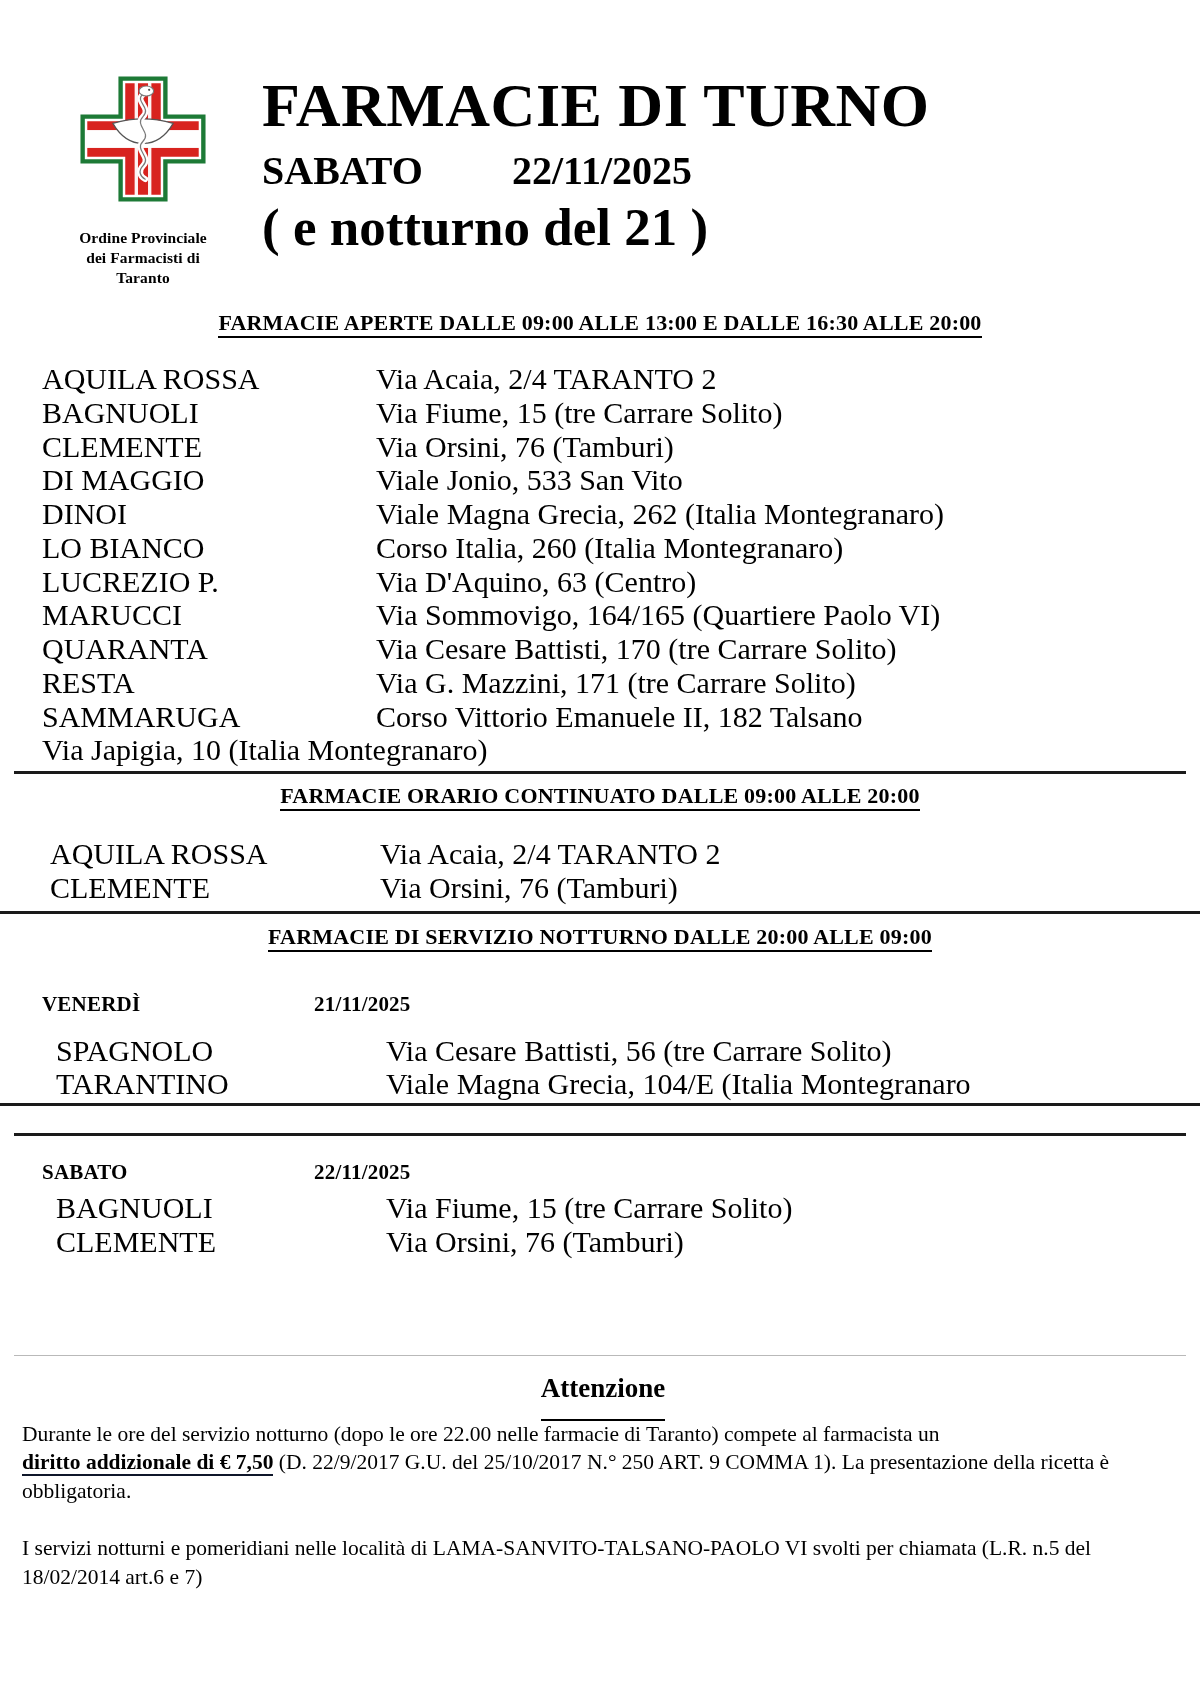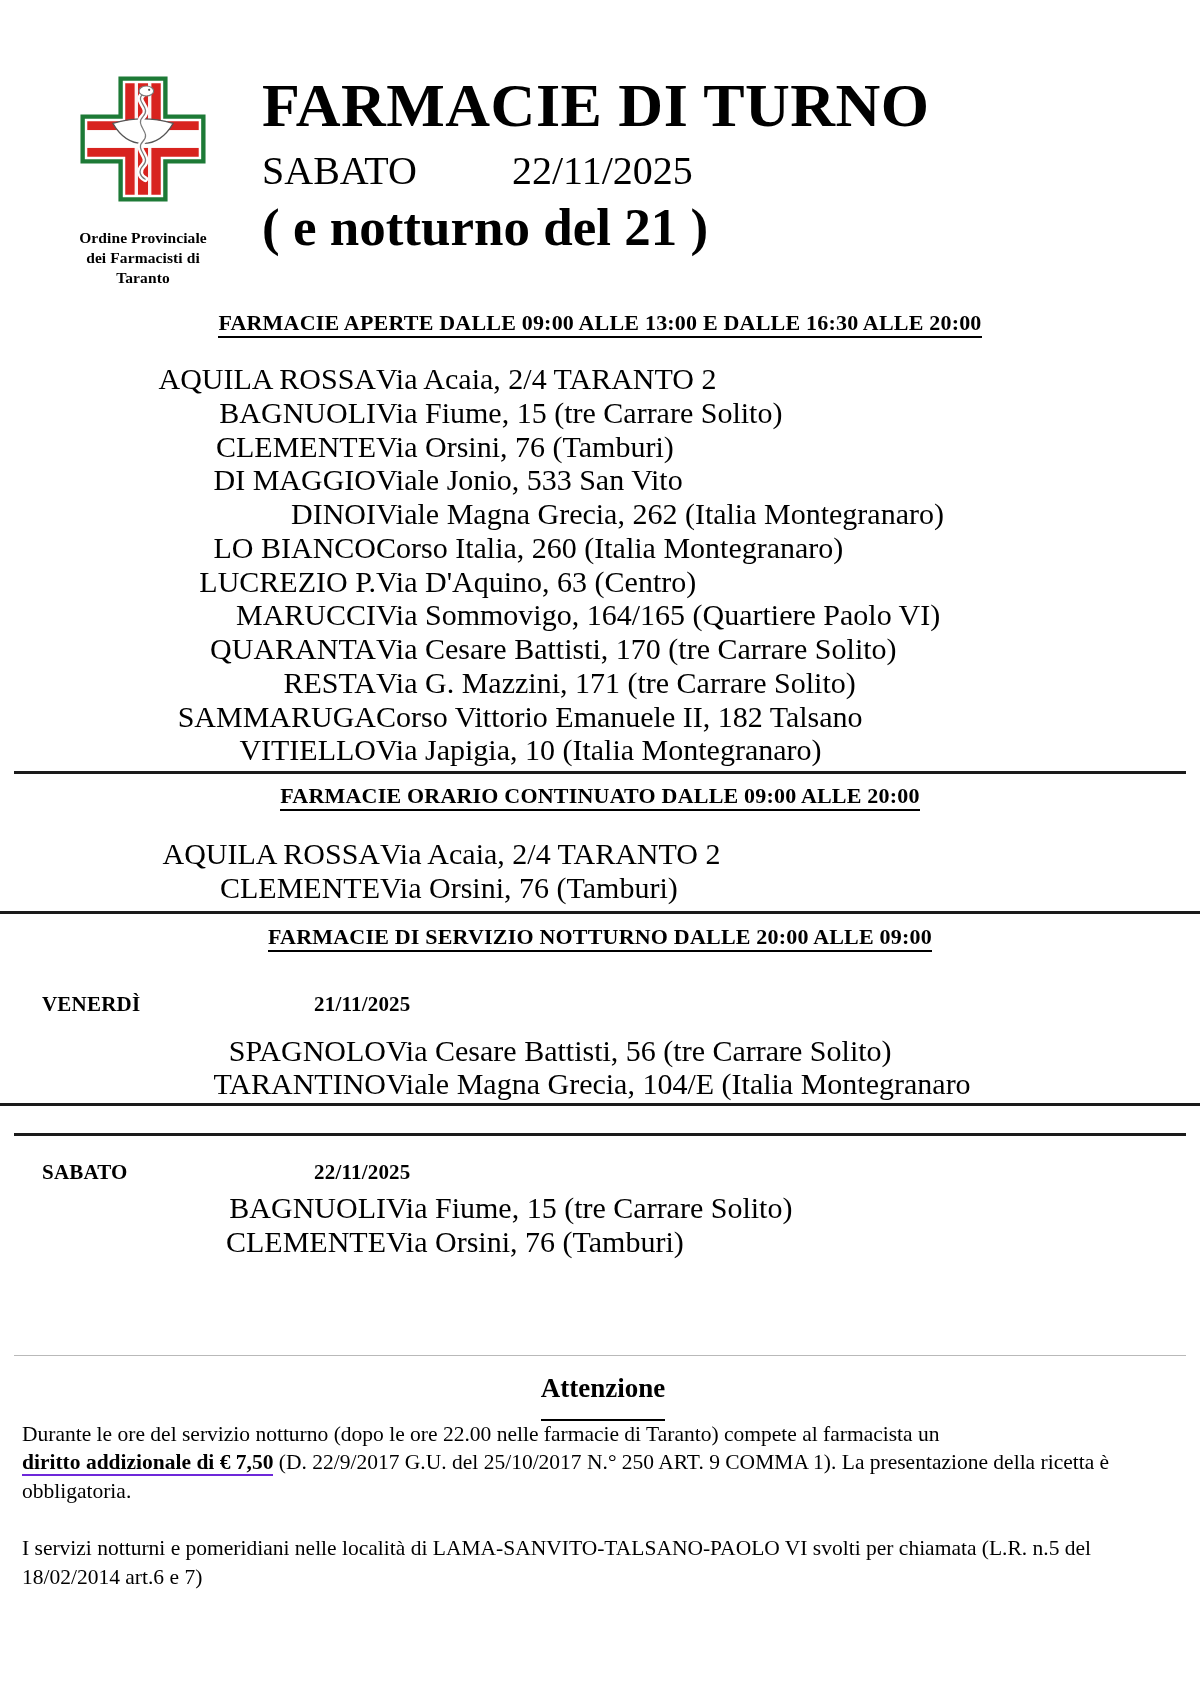--- a/index.html
+++ b/index.html
@@ -62,21 +62,21 @@
   .main-title {
     font-size: 62px;
     font-weight: bold;
     line-height: 1.0;
     letter-spacing: 0.5px;
     white-space: nowrap;
   }
   .subtitle-row {
     margin-top: 14px;
     font-size: 40px;
-    font-weight: normal;
+    font-weight: bold;
     line-height: 1.05;
     white-space: nowrap;
   }
   .subtitle-row .day-name { display: inline-block; min-width: 250px; }
   .subtitle-night {
     margin-top: 8px;
     font-size: 53px;
     font-weight: bold;
     line-height: 1.05;
     white-space: nowrap;
@@ -125,21 +125,20 @@
   }
   .pharm-row {
     display: flex;
     font-size: 30px;
     line-height: 1.125;
     white-space: nowrap;
   }
   .pharm-name {
     flex: 0 0 auto;
     width: 334px;
-    text-align: right;
   }
   .pharm-addr {
     flex: 0 0 auto;
   }
 
   .list-main { margin-top: 26px; padding-left: 42px; }
   .list-cont { margin-top: 28px; padding-left: 50px; }
   .list-cont .pharm-name { width: 330px; }
   .list-night { padding-left: 56px; }
   .list-night .pharm-name { width: 330px; }
@@ -173,21 +172,21 @@
   .footer-para {
     font-size: 21.5px;
     line-height: 1.34;
     margin-top: 14px;
     white-space: normal;
   }
   .footer-para.p1 { margin-top: 16px; }
   .footer-para.p2 { margin-top: 28px; }
   .u-bold {
     font-weight: bold;
-    border-bottom: 2px solid #6d28d9;
+    border-bottom: 2px solid #0f172a;
   }
   .nowrap { white-space: nowrap; }
 </style>
 </head>
 <body>
 
 <div class="page">
 
   <div class="header">
 
@@ -271,21 +270,20 @@
         </li>
       <li class="pharm-row">
           <span class="pharm-name">RESTA</span>
           <span class="pharm-addr">Via G. Mazzini, 171 (tre Carrare Solito)</span>
         </li>
       <li class="pharm-row">
           <span class="pharm-name">SAMMARUGA</span>
           <span class="pharm-addr">Corso Vittorio Emanuele II, 182 Talsano</span>
         </li>
       <li class="pharm-row">
-          <span class="pharm-name">VITIELLO</span>
           <span class="pharm-addr">Via Japigia, 10 (Italia Montegranaro)</span>
         </li>
     </ul>
   </div>
 
   <hr class="rule-inset" style="margin-top:4px;">
 
   <div style="margin-top:9px;">
     <div class="section-heading"><span>FARMACIE ORARIO CONTINUATO DALLE 09:00 ALLE 20:00</span></div>
 

